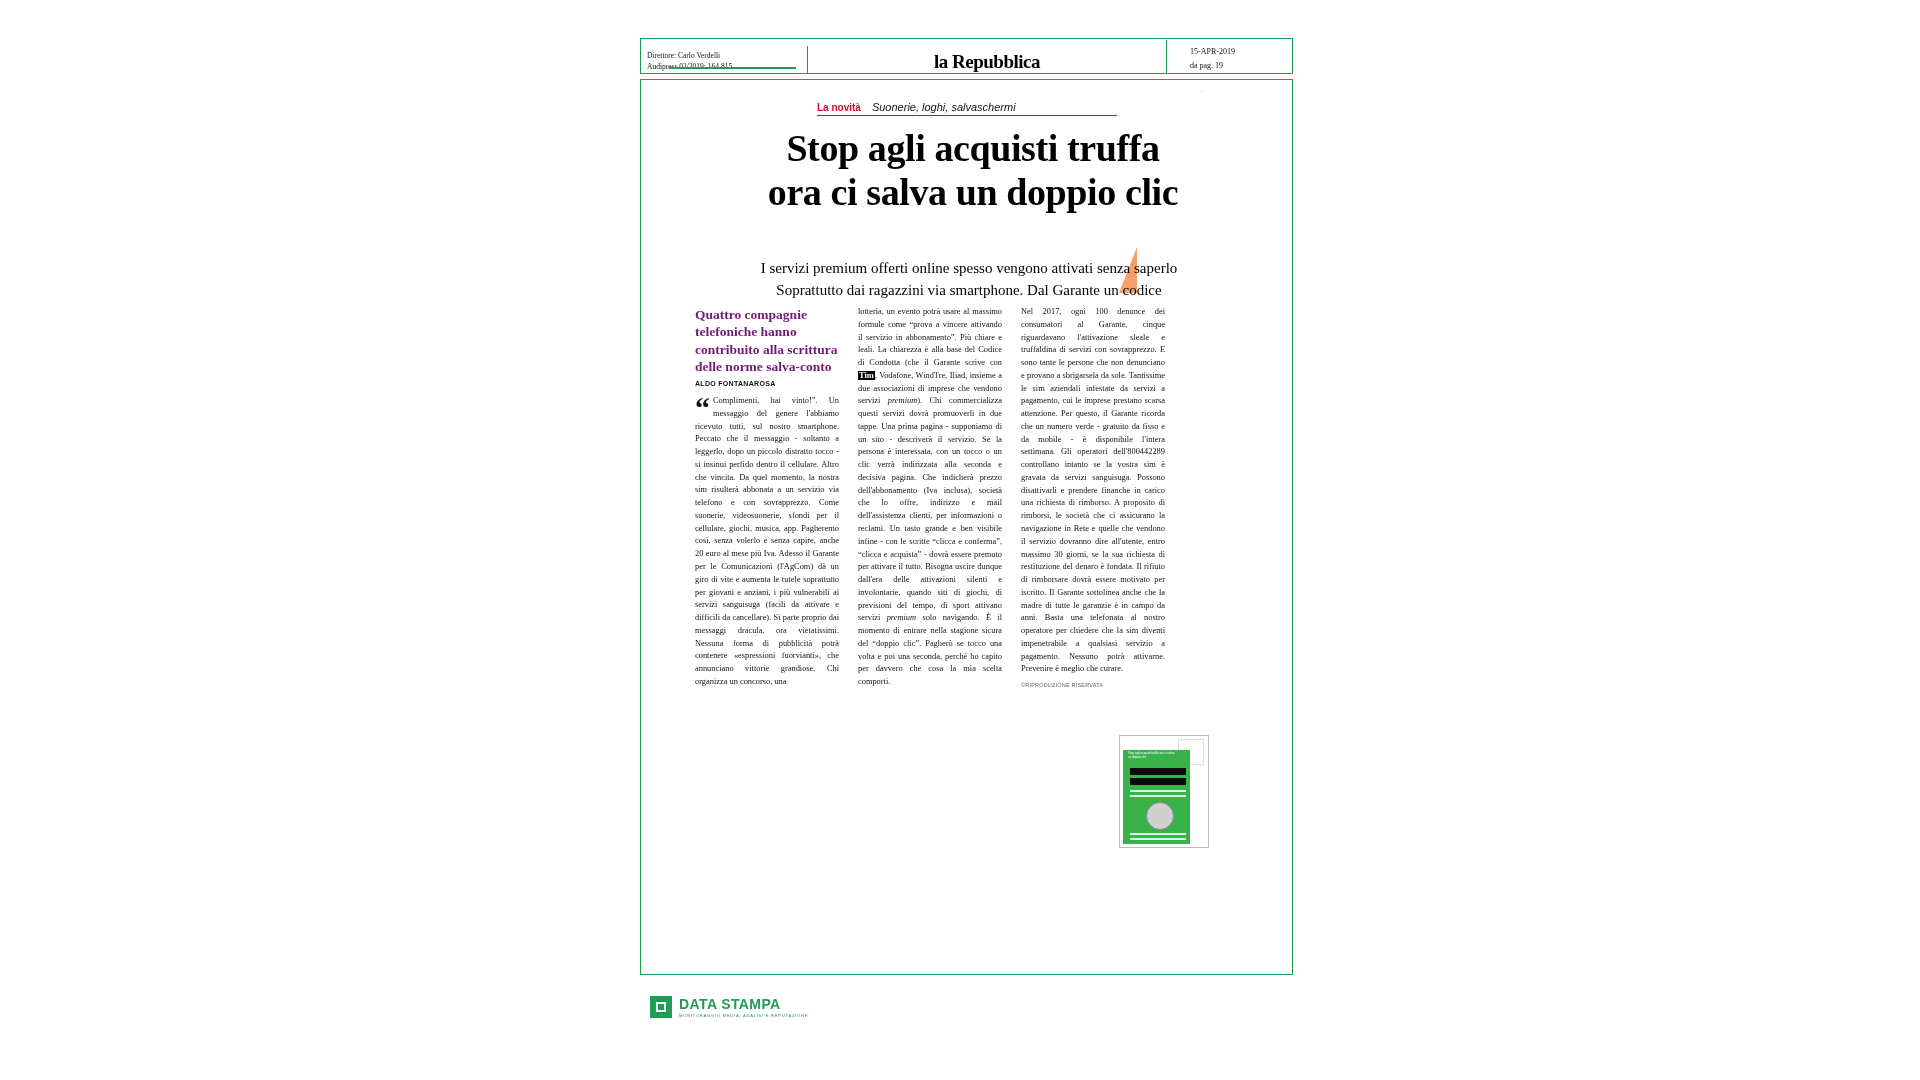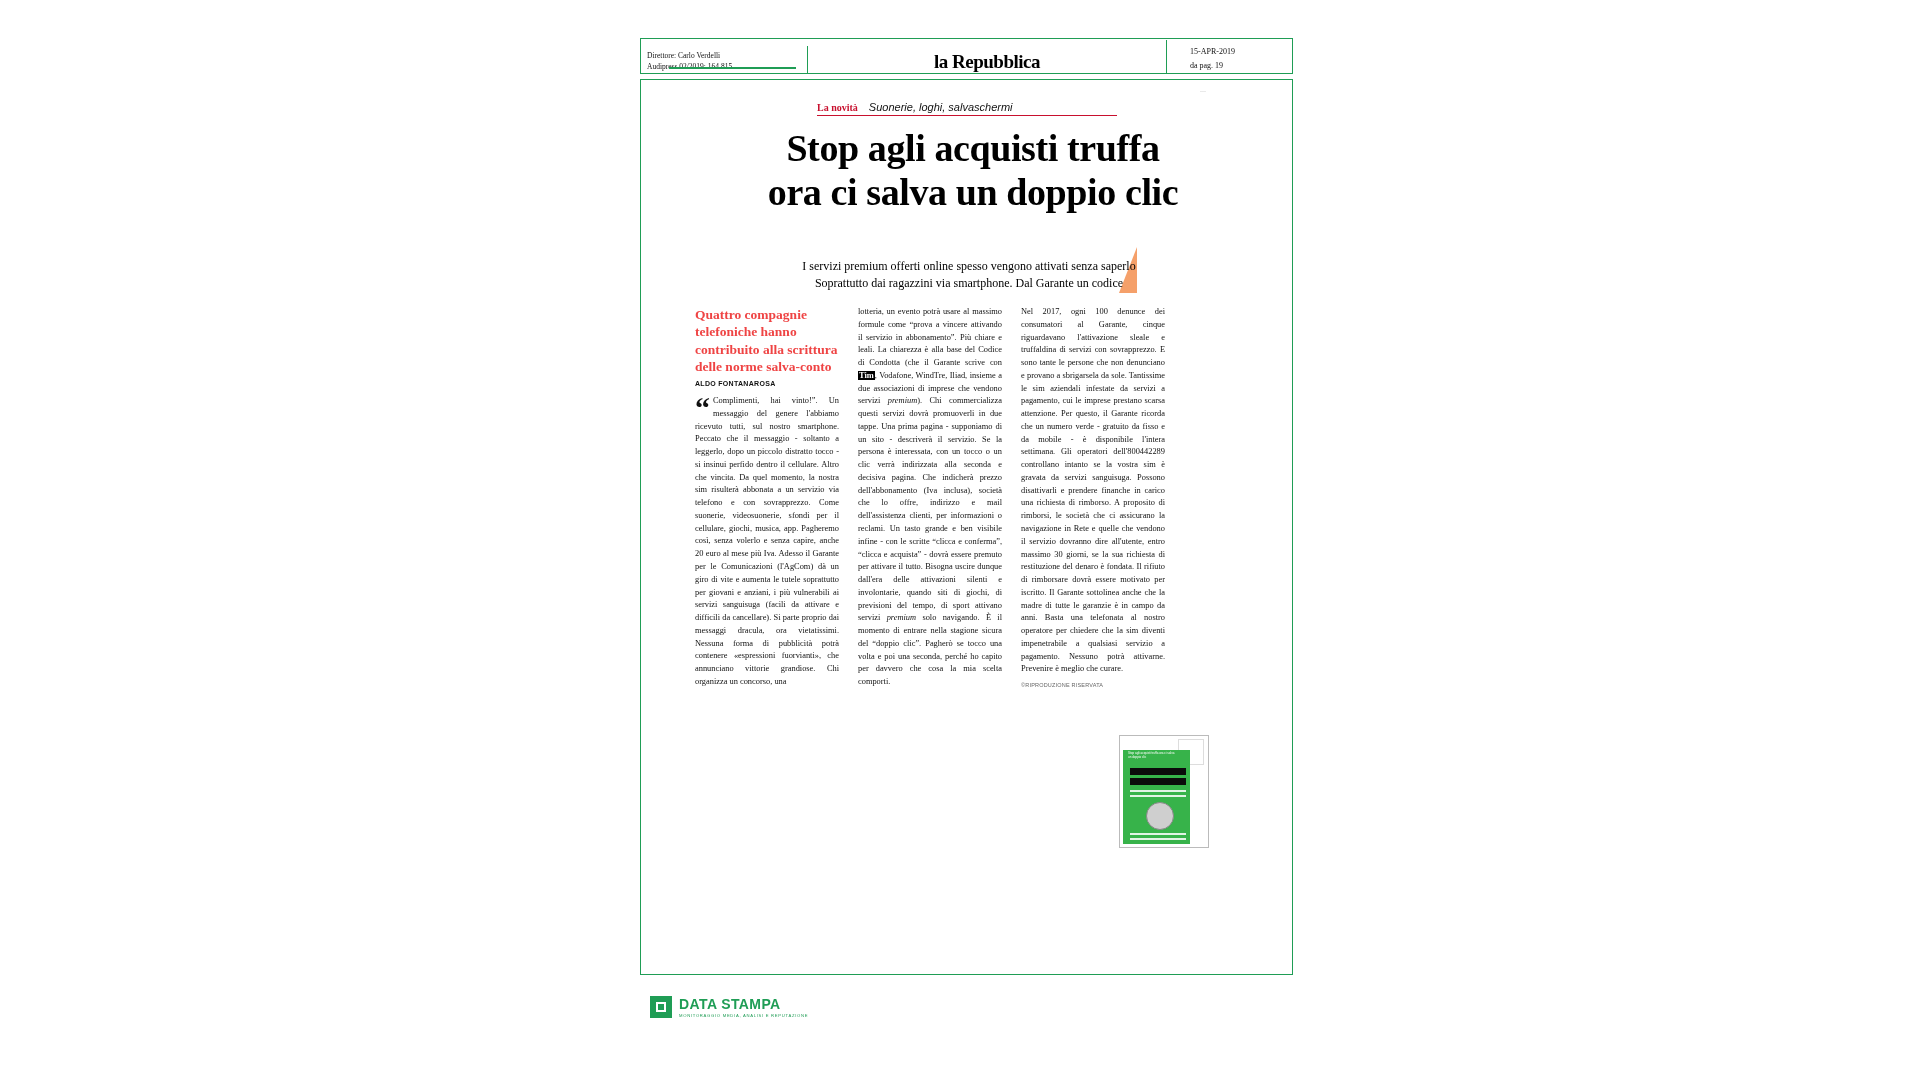--- a/index.html
+++ b/index.html
@@ -88,21 +88,21 @@
     left: 176px;
     top: 21px;
     width: 300px;
     display: flex;
     align-items: baseline;
     gap: 11px;
     border-bottom: 1.4px solid #c8102e;
     padding-bottom: 2px;
   }
   .kicker-label {
-    font-family: Liberation Serif, serif;
+    font-family: Liberation Sans, sans-serif;
     font-weight: bold;
     font-size: 10px;
     color: #c8102e;
   }
   .kicker-text {
     font-family: Liberation Sans, sans-serif;
     font-style: italic;
     font-size: 11px;
     color: #111;
   }
@@ -121,21 +121,21 @@
     letter-spacing: -0.4px;
   }
   
   .standfirst {
     position: absolute;
     left: 52px;
     top: 178px;
     width: 552px;
     text-align: center;
     font-family: "Liberation Serif", serif;
-    font-size: 12px;
+    font-size: 15px;
     line-height: 1.45;
     color: #000;
   }
   
   .triangle {
     position: absolute;
     left: 478px;
     top: 167px;
     width: 0;
     height: 0;
@@ -150,21 +150,21 @@
     width: 492px;
     display: flex;
     gap: 19px;
   }
   .col { width: 144px; }
   .col-intro-title {
     font-family: "Liberation Serif", serif;
     font-weight: bold;
     font-size: 13.5px;
     line-height: 1.28;
-    color: #ef4444;
+    color: #701a75;
     margin-bottom: 5px;
   }
   .byline {
     font-family: "Liberation Sans", sans-serif;
     font-weight: bold;
     font-size: 7px;
     letter-spacing: 0.3px;
     color: #111;
     margin-bottom: 8px;
   }

